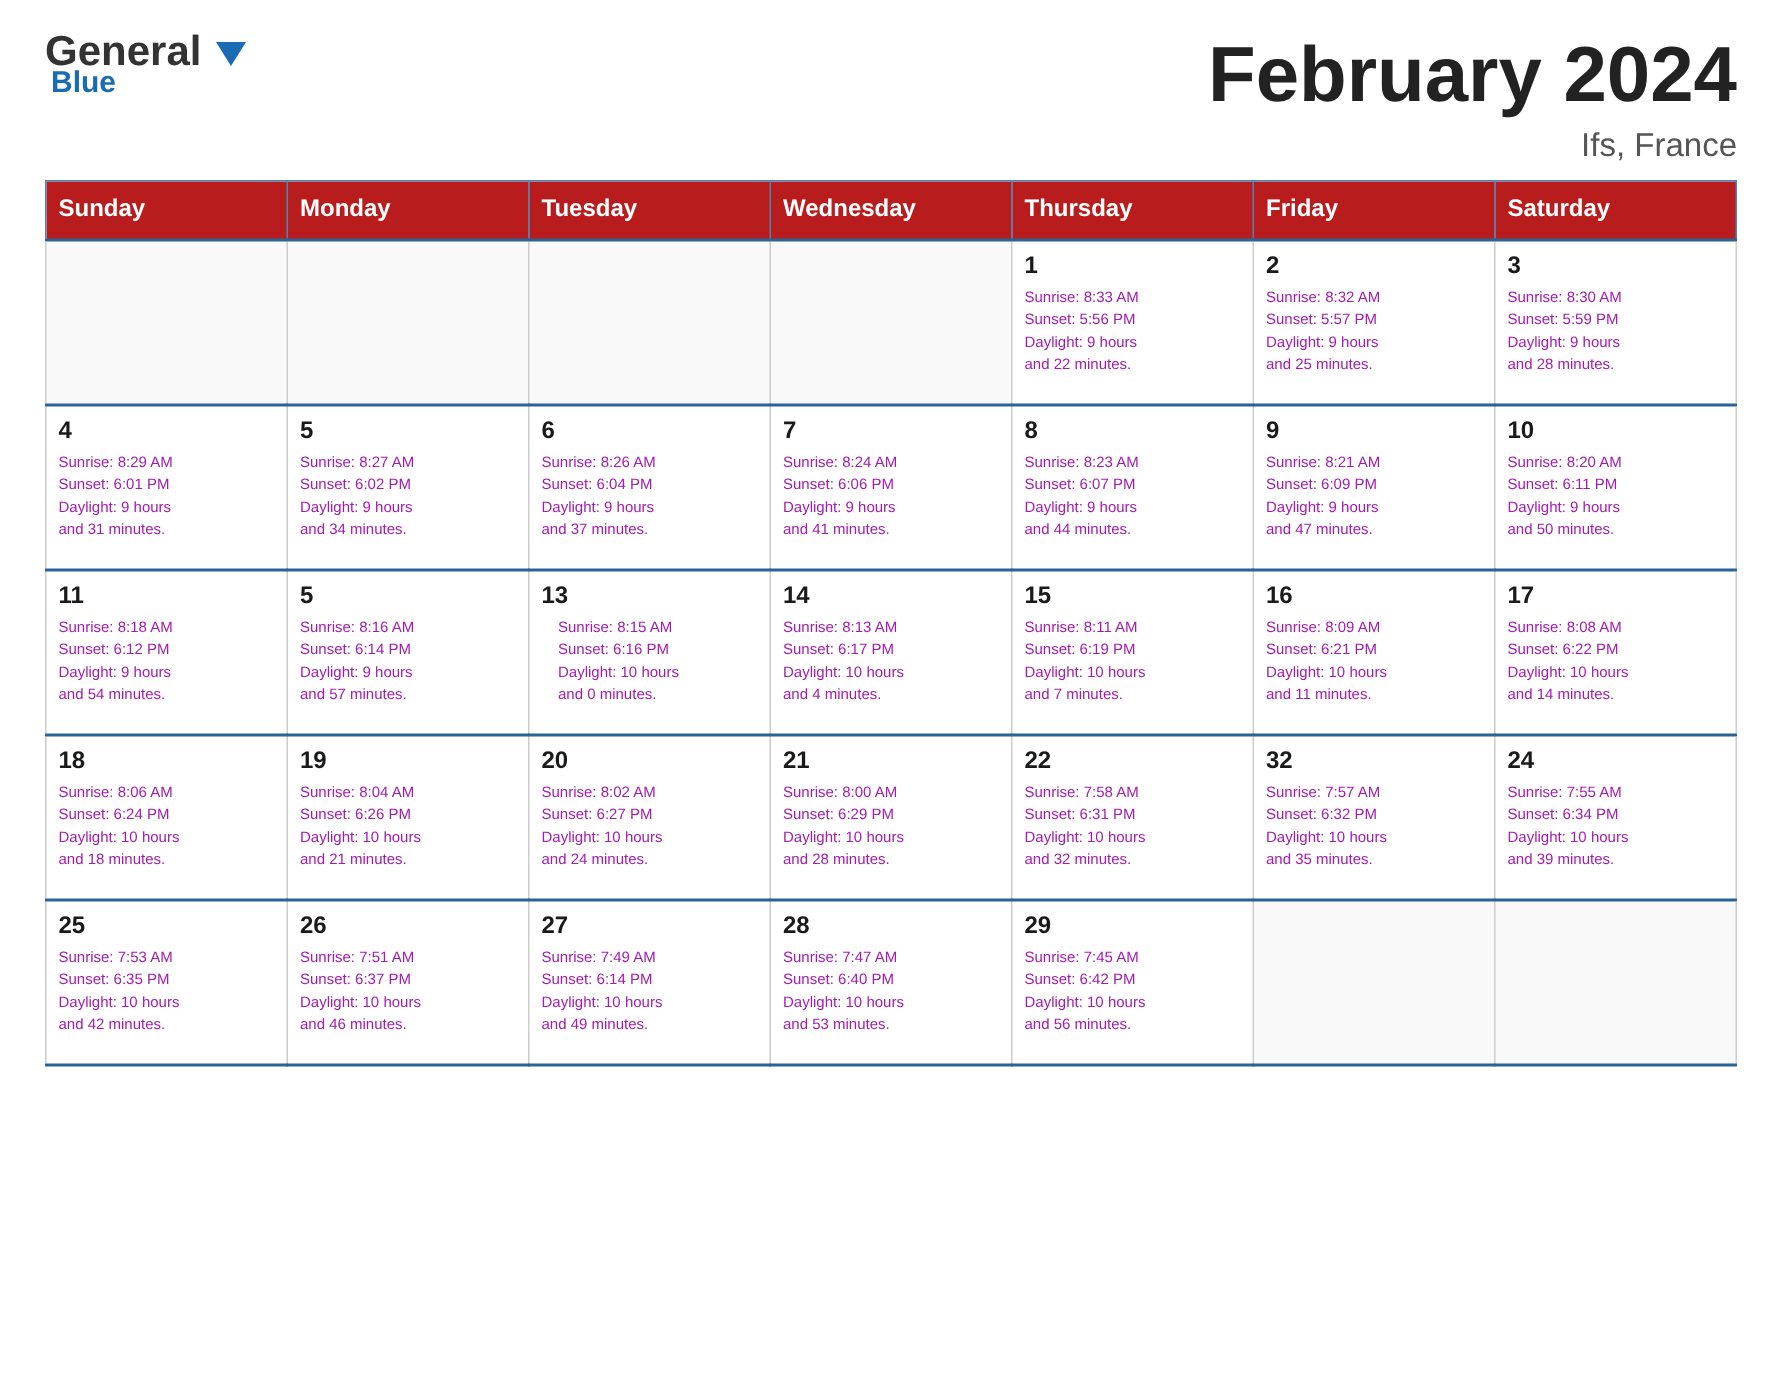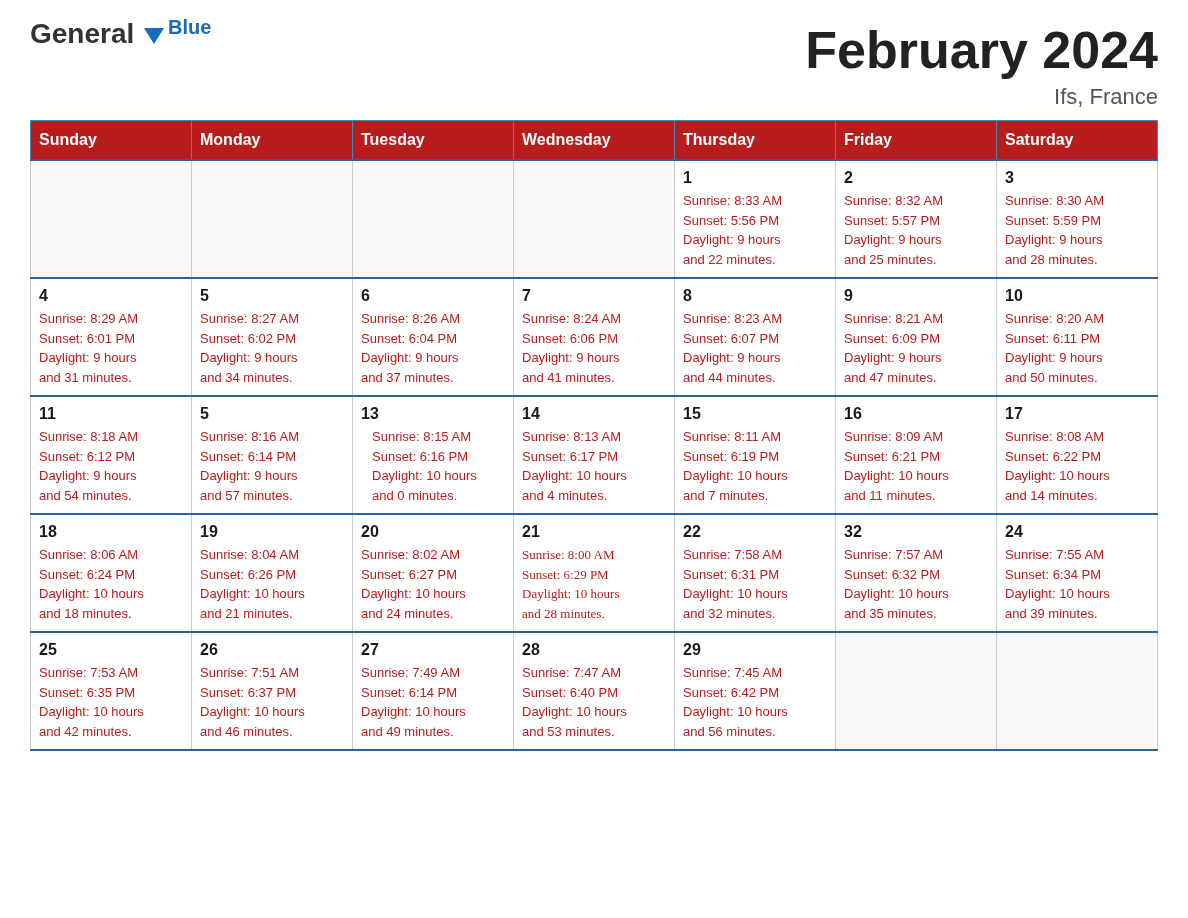--- a/index.html
+++ b/index.html
@@ -12,21 +12,21 @@
       min-height: 918px;
     }
     .header {
       display: flex;
       justify-content: space-between;
       align-items: flex-start;
       margin-bottom: 10px;
     }
     .logo {
       display: flex;
-      flex-direction: row;
+      flex-direction: column;
       align-items: flex-start;
     }
     .logo-text {
       font-size: 28px;
       font-weight: bold;
       color: #333;
       line-height: 1;
     }
     .logo-blue-line {
       color: #1a6bb5;
@@ -72,22 +72,22 @@
       color: #333;
     }
     .calendar td .day-num {
       font-size: 16px;
       font-weight: bold;
       color: #1a1a1a;
       display: block;
       margin-bottom: 4px;
     }
     .calendar td .day-info {
-      font-size: 13px;
-      color: #b91c1c;
+      font-size: 10px;
+      color: #a21caf;
       line-height: 1.5;
     }
     .calendar tr {
       border-bottom: 2px solid #2a6496;
     }
     .empty-cell {
       background: #f9f9f9;
     }
   </style>
 </head>
@@ -268,21 +268,21 @@
         </td>
         <td>
           <span class="day-num">20</span>
           <div class="day-info" style="white-space: pre-line;">Sunrise: 8:02 AM
 Sunset: 6:27 PM
 Daylight: 10 hours
 and 24 minutes.</div>
         </td>
         <td>
           <span class="day-num">21</span>
-          <div class="day-info" style="white-space: pre-line; font-family: Liberation Serif, serif;">Sunrise: 8:00 AM
+          <div class="day-info" style="white-space: pre-line;">Sunrise: 8:00 AM
 Sunset: 6:29 PM
 Daylight: 10 hours
 and 28 minutes.</div>
         </td>
         <td>
           <span class="day-num">22</span>
           <div class="day-info" style="white-space: pre-line;">Sunrise: 7:58 AM
 Sunset: 6:31 PM
 Daylight: 10 hours
 and 32 minutes.</div>

